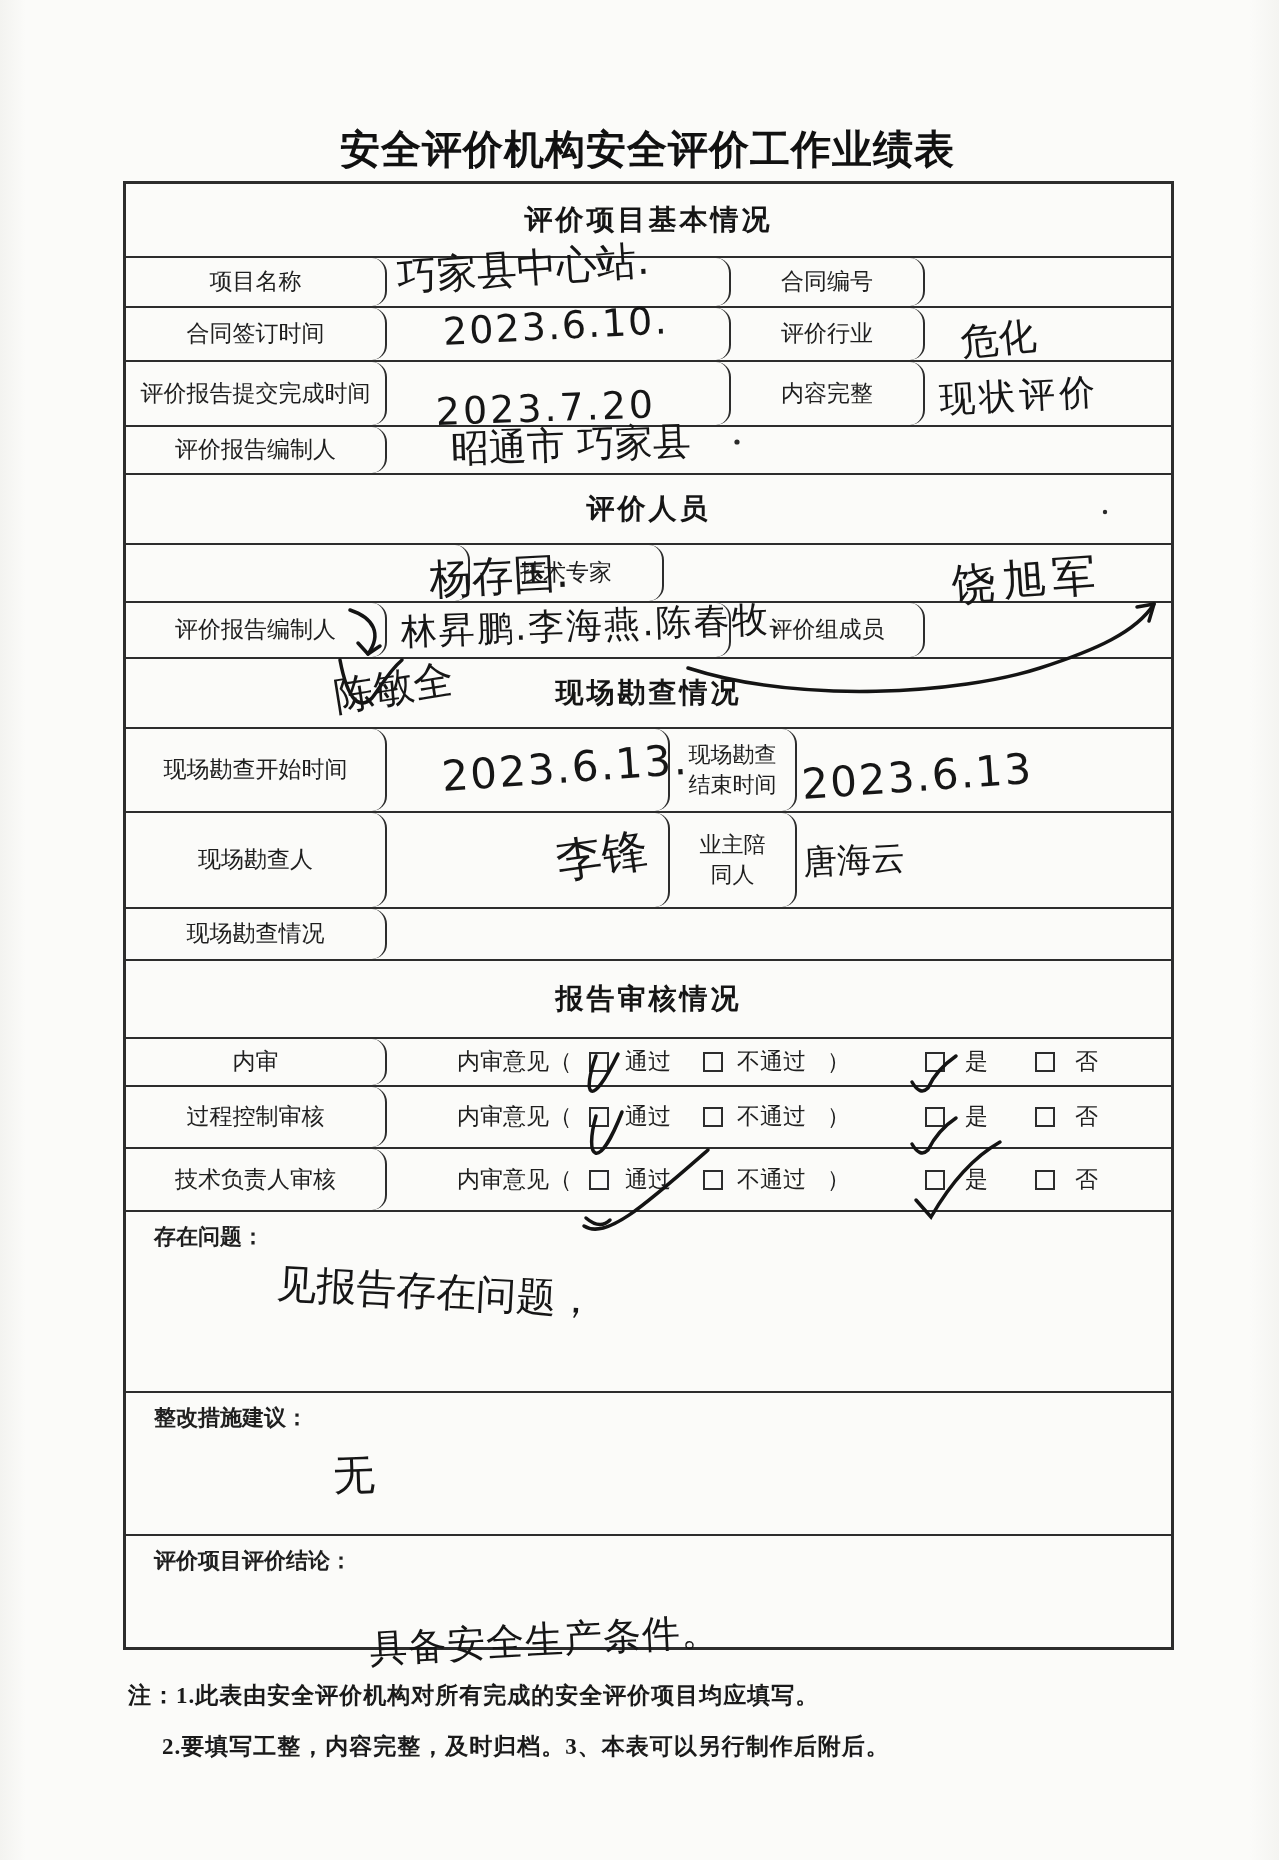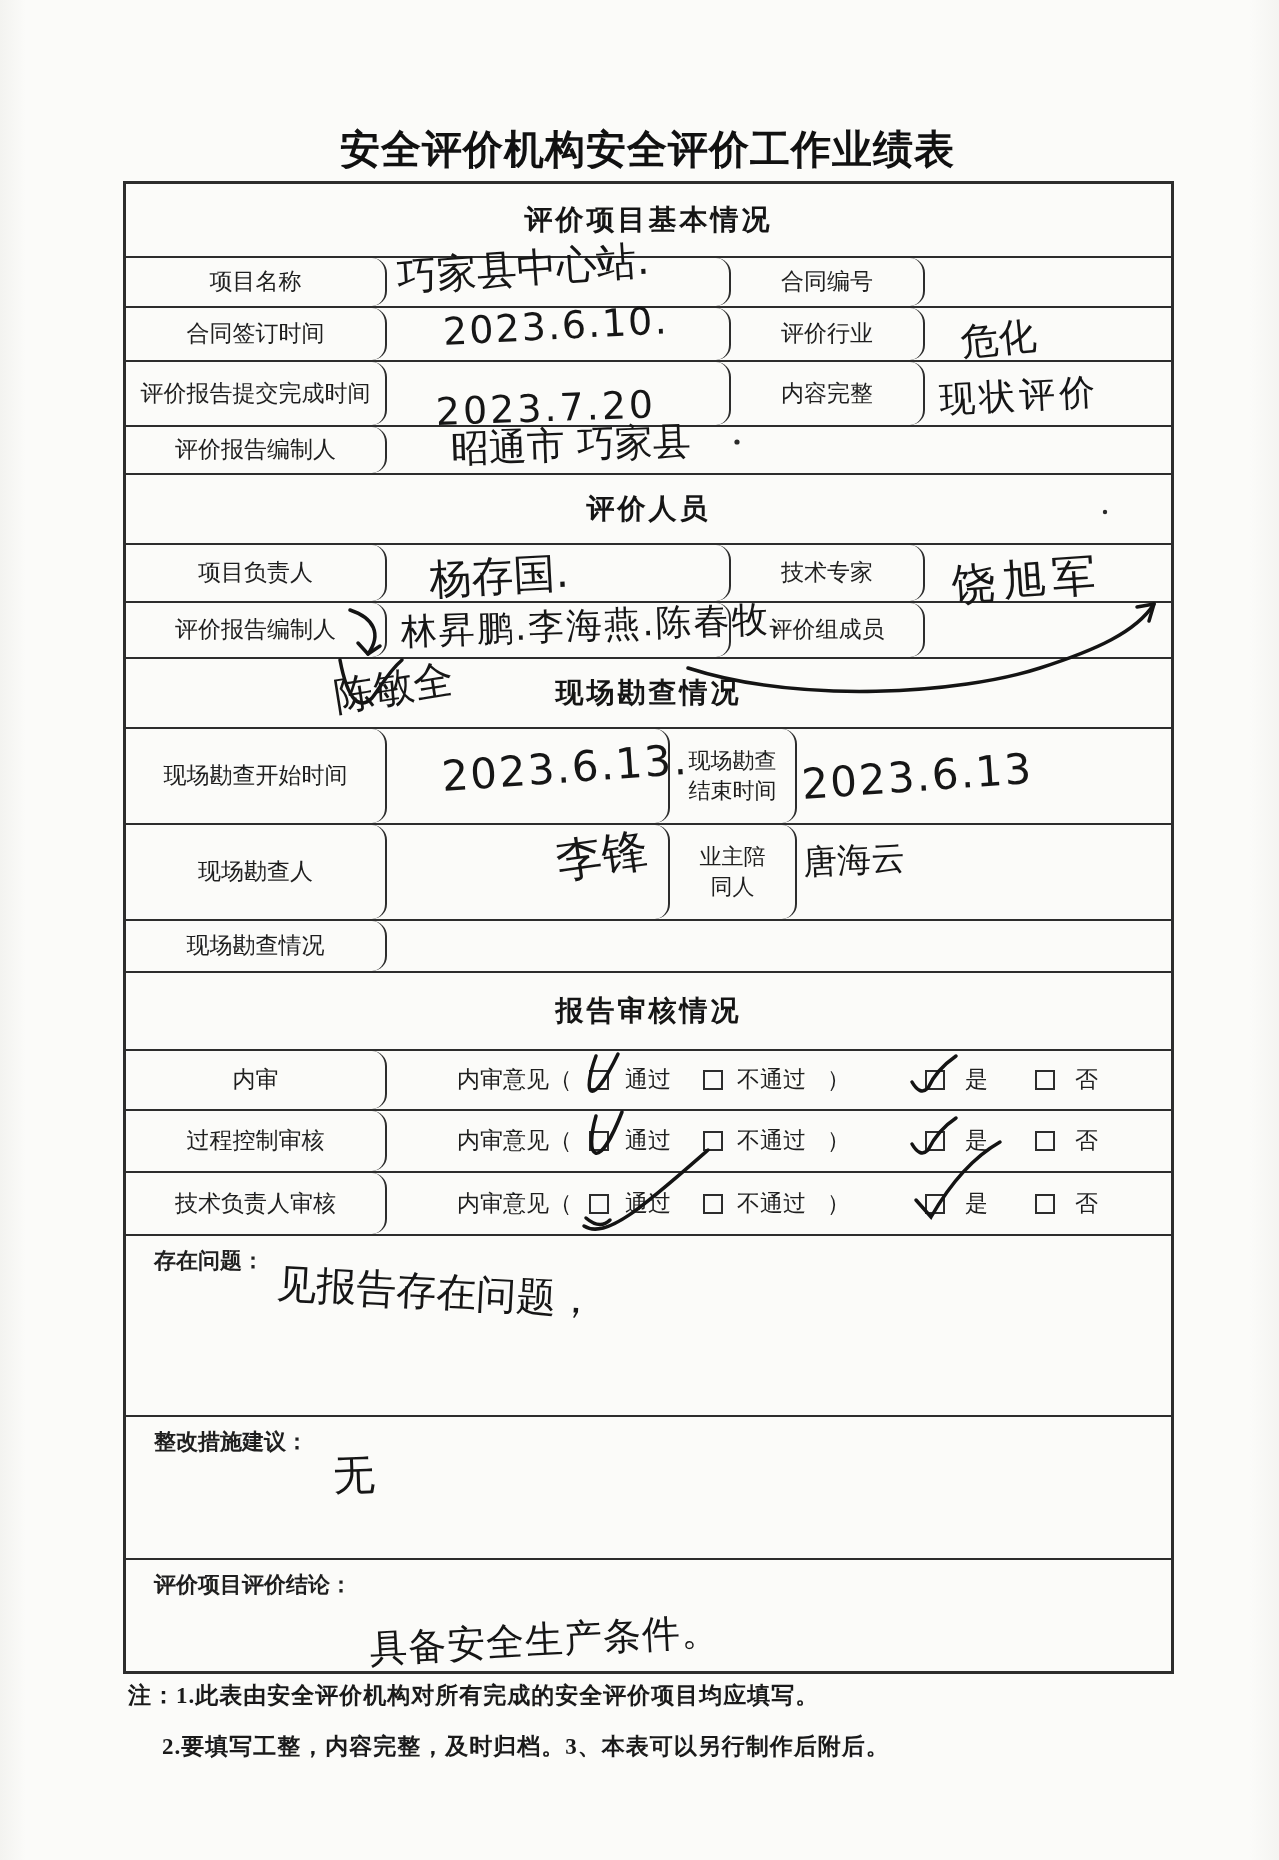--- a/index.html
+++ b/index.html
@@ -63,36 +63,35 @@
     </div>
     <div class="row" style="height:48px">
       <div class="c w1">评价报告编制人</div>
       <div class="c last" style="width:784px"></div>
     </div>
 
     <div class="row" style="height:70px">
       <div class="c wfull last sechead">评价人员</div>
     </div>
     <div class="row" style="height:58px">
-      <div class="c w1">项目负责人</div>
       <div class="c w2"></div>
       <div class="c w3">技术专家</div>
       <div class="c w4 last"></div>
     </div>
     <div class="row" style="height:56px">
       <div class="c w1">评价报告编制人</div>
       <div class="c w2"></div>
       <div class="c w3">评价组成员</div>
       <div class="c w4 last"></div>
     </div>
 
     <div class="row" style="height:70px">
       <div class="c wfull last sechead">现场勘查情况</div>
     </div>
-    <div class="row" style="height:96px">
+    <div class="row" style="height:84px">
       <div class="c s1">现场勘查开始时间</div>
       <div class="c s2"></div>
       <div class="c s3 twoline">
         <span>现场勘查</span>
         <span>结束时间</span>
       </div>
       <div class="c s4 last"></div>
     </div>
     <div class="row" style="height:96px">
       <div class="c s1">现场勘查人</div>
@@ -105,21 +104,21 @@
     </div>
     <div class="row" style="height:52px">
       <div class="c s1">现场勘查情况</div>
       <div class="c last" style="width:784px"></div>
     </div>
 
     <div class="row" style="height:78px">
       <div class="c wfull last sechead">报告审核情况</div>
     </div>
 
-    <div class="row" style="height:60px">
+    <div class="row" style="height:48px">
       <div class="c r1">内审</div>
       <div class="c r2 last op">
         <span class="t" style="left:70px">内审意见（</span>
         <span class="cb" style="left:202px"></span>
         <span class="t" style="left:238px">通过</span>
         <span class="cb" style="left:316px"></span>
         <span class="t" style="left:350px">不通过</span>
         <span class="t" style="left:440px">）</span>
         <span class="cb" style="left:538px"></span>
         <span class="t" style="left:578px">是</span>

